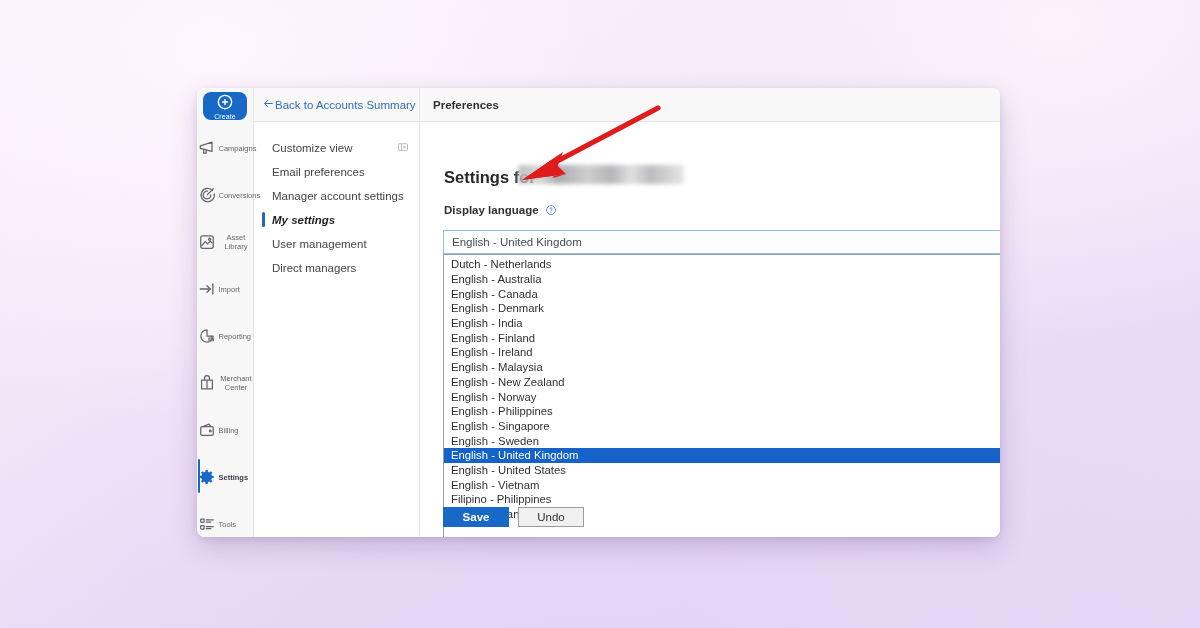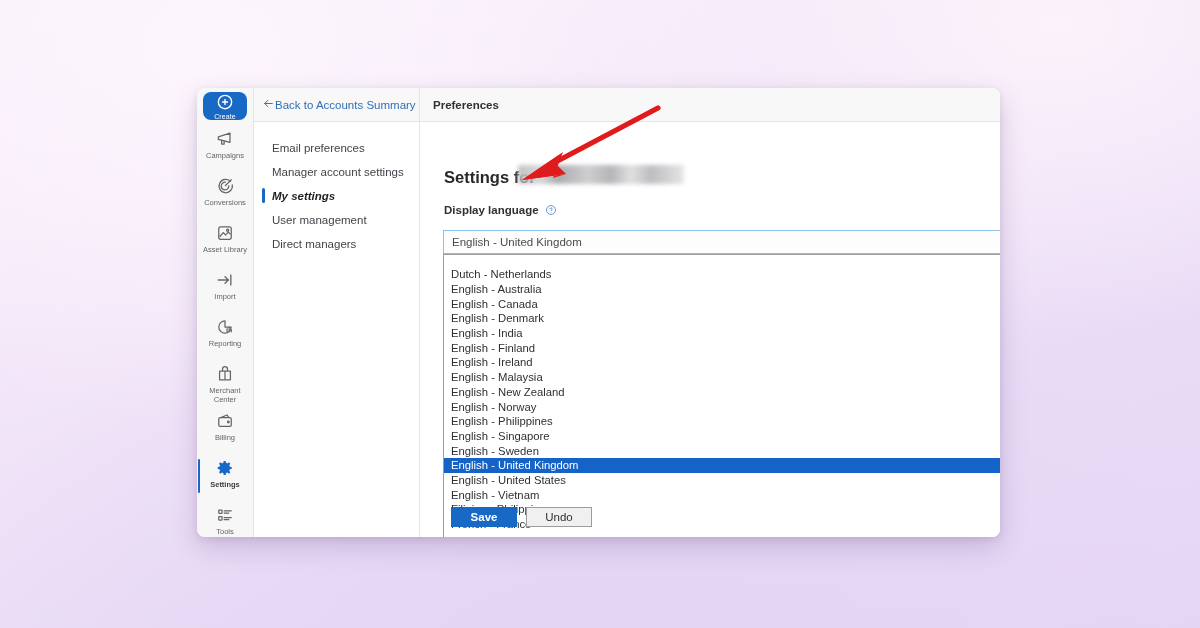--- a/index.html
+++ b/index.html
@@ -61,21 +61,21 @@
     gap: 1px;
     cursor: pointer;
   }
   .create-btn .lbl { font-size: 7px; letter-spacing: .1px; }
 
   .rail-item {
     width: 57px;
     min-height: 38px;
     margin-top: 9px;
     display: flex;
-    flex-direction: column;
+    flex-direction: row;
     align-items: center;
     justify-content: flex-start;
     gap: 2px;
     color: #63656a;
     cursor: pointer;
     position: relative;
   }
   .rail-item .lbl {
     font-size: 7.5px;
     line-height: 9px;
@@ -228,38 +228,38 @@
     position: absolute;
     left: 23px;
     top: 132px;
     right: 0;
     bottom: 0;
     background: #fff;
     border: 1px solid #9c9c9c;
     border-right: none;
     border-bottom: none;
     overflow: hidden;
-    padding-top: 12px;
+    padding-top: 2px;
   }
   .opt {
     height: 14.7px;
     display: flex;
     align-items: center;
     padding-left: 7px;
     font-size: 11.3px;
     color: #2f3033;
     cursor: pointer;
     white-space: nowrap;
   }
   .opt.sel { background: #1563c9; color: #ffffff; }
 
   
   .actions {
     position: absolute;
-    left: 254px;
+    left: 246px;
     bottom: 10px;
     display: flex;
     gap: 9px;
     z-index: 5;
     border-radius: 6px;
   }
   .btn {
     height: 20px;
     min-width: 66px;
     font-size: 11.5px;
@@ -410,20 +410,30 @@
         </span>
         <span>Back to Accounts Summary</span>
       </div>
       <div class="topbar-title">Preferences</div>
     </div>
 
     <div class="mid">
 
       <div class="navcol">
 
+        <div class="nav-item">
+          <span>Customize view</span>
+          <span class="panel-ico">
+            <svg width="12" height="12" viewBox="0 0 24 24" fill="none" stroke="#6b6d72" stroke-width="1.7">
+              <rect x="3" y="5.5" width="18" height="13" rx="1.4"></rect>
+              <path d="M9 5.5 V18.5"></path>
+                <path d="M12 12 H17 M14.6 9.6 L17 12 L14.6 14.4"></path>
+            </svg>
+          </span>
+        </div>
 
         <div class="nav-item">
           <span>Email preferences</span>
         </div>
 
         <div class="nav-item">
           <span>Manager account settings</span>
         </div>
 
         <div class="nav-item selected">

